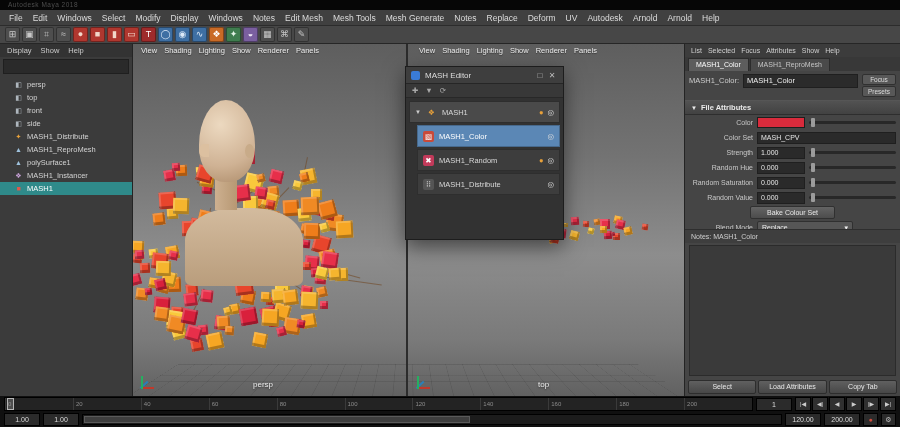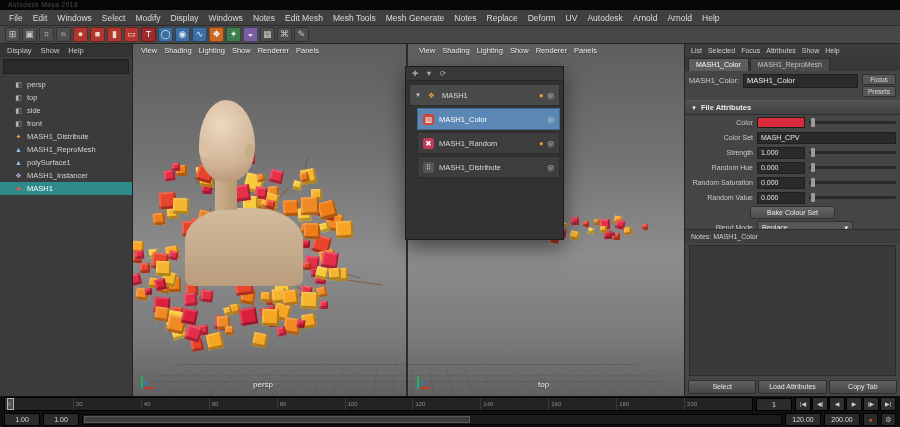--- a/index.html
+++ b/index.html
@@ -168,25 +168,25 @@
           <div class="o-item">
             <div class="oi" style="color: rgb(174, 182, 189);">◧</div>
             <div>persp</div>
           </div>
           <div class="o-item">
             <div class="oi" style="color: rgb(174, 182, 189);">◧</div>
             <div>top</div>
           </div>
           <div class="o-item">
             <div class="oi" style="color: rgb(174, 182, 189);">◧</div>
+            <div>front</div>
+          </div>
+          <div class="o-item">
+            <div class="oi" style="color: rgb(174, 182, 189);">◧</div>
             <div>side</div>
-          </div>
-          <div class="o-item">
-            <div class="oi" style="color: rgb(174, 182, 189);">◧</div>
-            <div>front</div>
           </div>
           <div class="o-item">
             <div class="oi" style="color: rgb(232, 161, 58);">✦</div>
             <div>MASH1_Distribute</div>
           </div>
           <div class="o-item">
             <div class="oi" style="color: rgb(159, 194, 221);">▲</div>
             <div>MASH1_ReproMesh</div>
           </div>
           <div class="o-item">
@@ -518,20 +518,28 @@
       <div class="notes-box"></div>
       <div class="ae-bot" id="aeBot">
           <div class="bbtn">Select</div>
           <div class="bbtn">Load Attributes</div>
           <div class="bbtn">Copy Tab</div>
         </div>
     </div>
   </div>
 
   <div class="dialog">
+    <div class="dlg-title">
+      <div class="dlg-app-icon"></div>
+      <div class="t">MASH Editor</div>
+      <div id="dlgWinBtns" style="display:flex;">
+          <div class="dlg-btn">□</div>
+          <div class="dlg-btn">✕</div>
+        </div>
+    </div>
     <div class="dlg-toolbar" id="dlgToolbar">
         <div>✚</div>
         <div>▼</div>
         <div>⟳</div>
       </div>
     <div class="dlg-rows" id="dlgRows">
         <div class="d-row group">
           <div class="d-caret">▼</div>
           <div class="d-ico" style="color: rgb(232, 161, 58); background: transparent;">❖</div>
           <div>MASH1</div>

